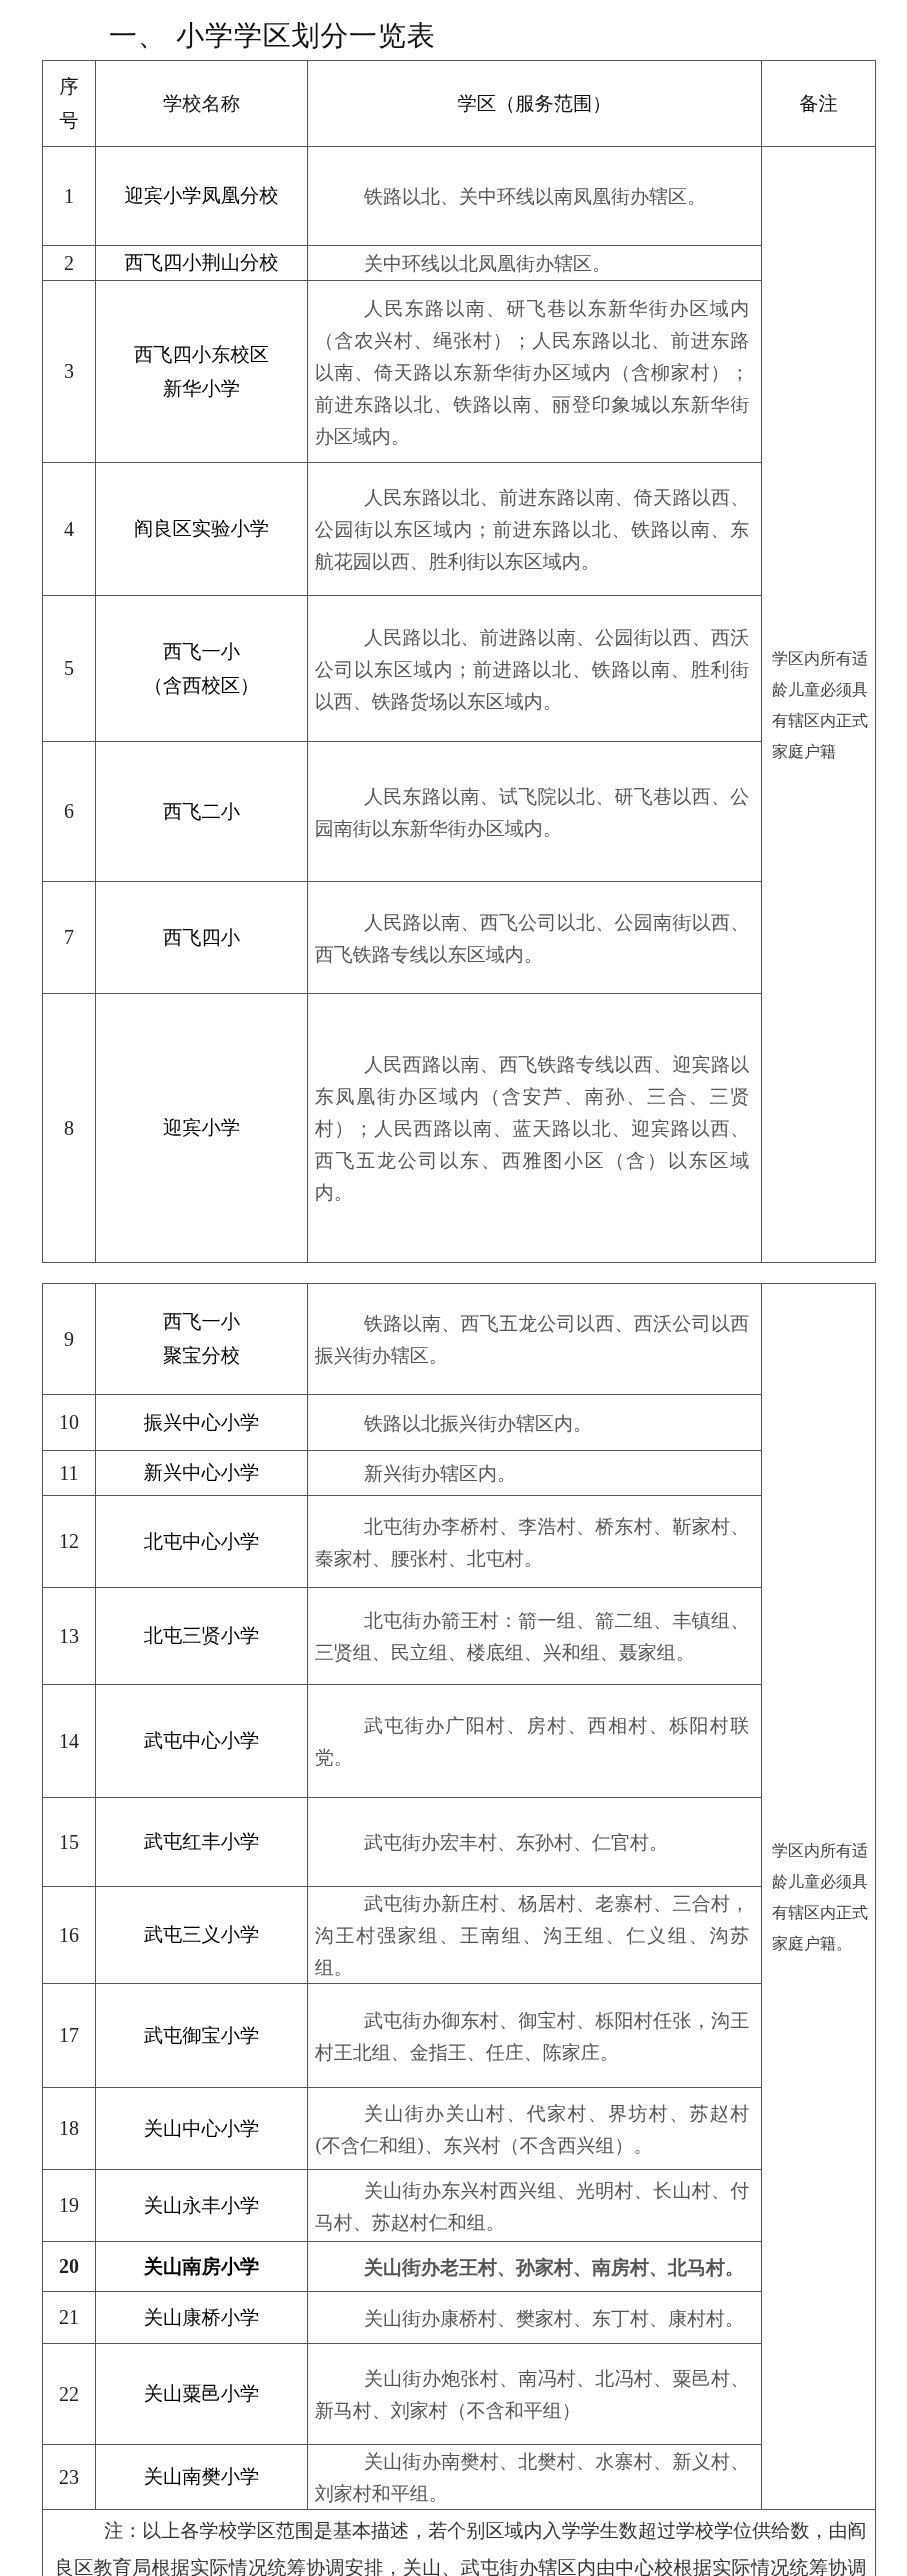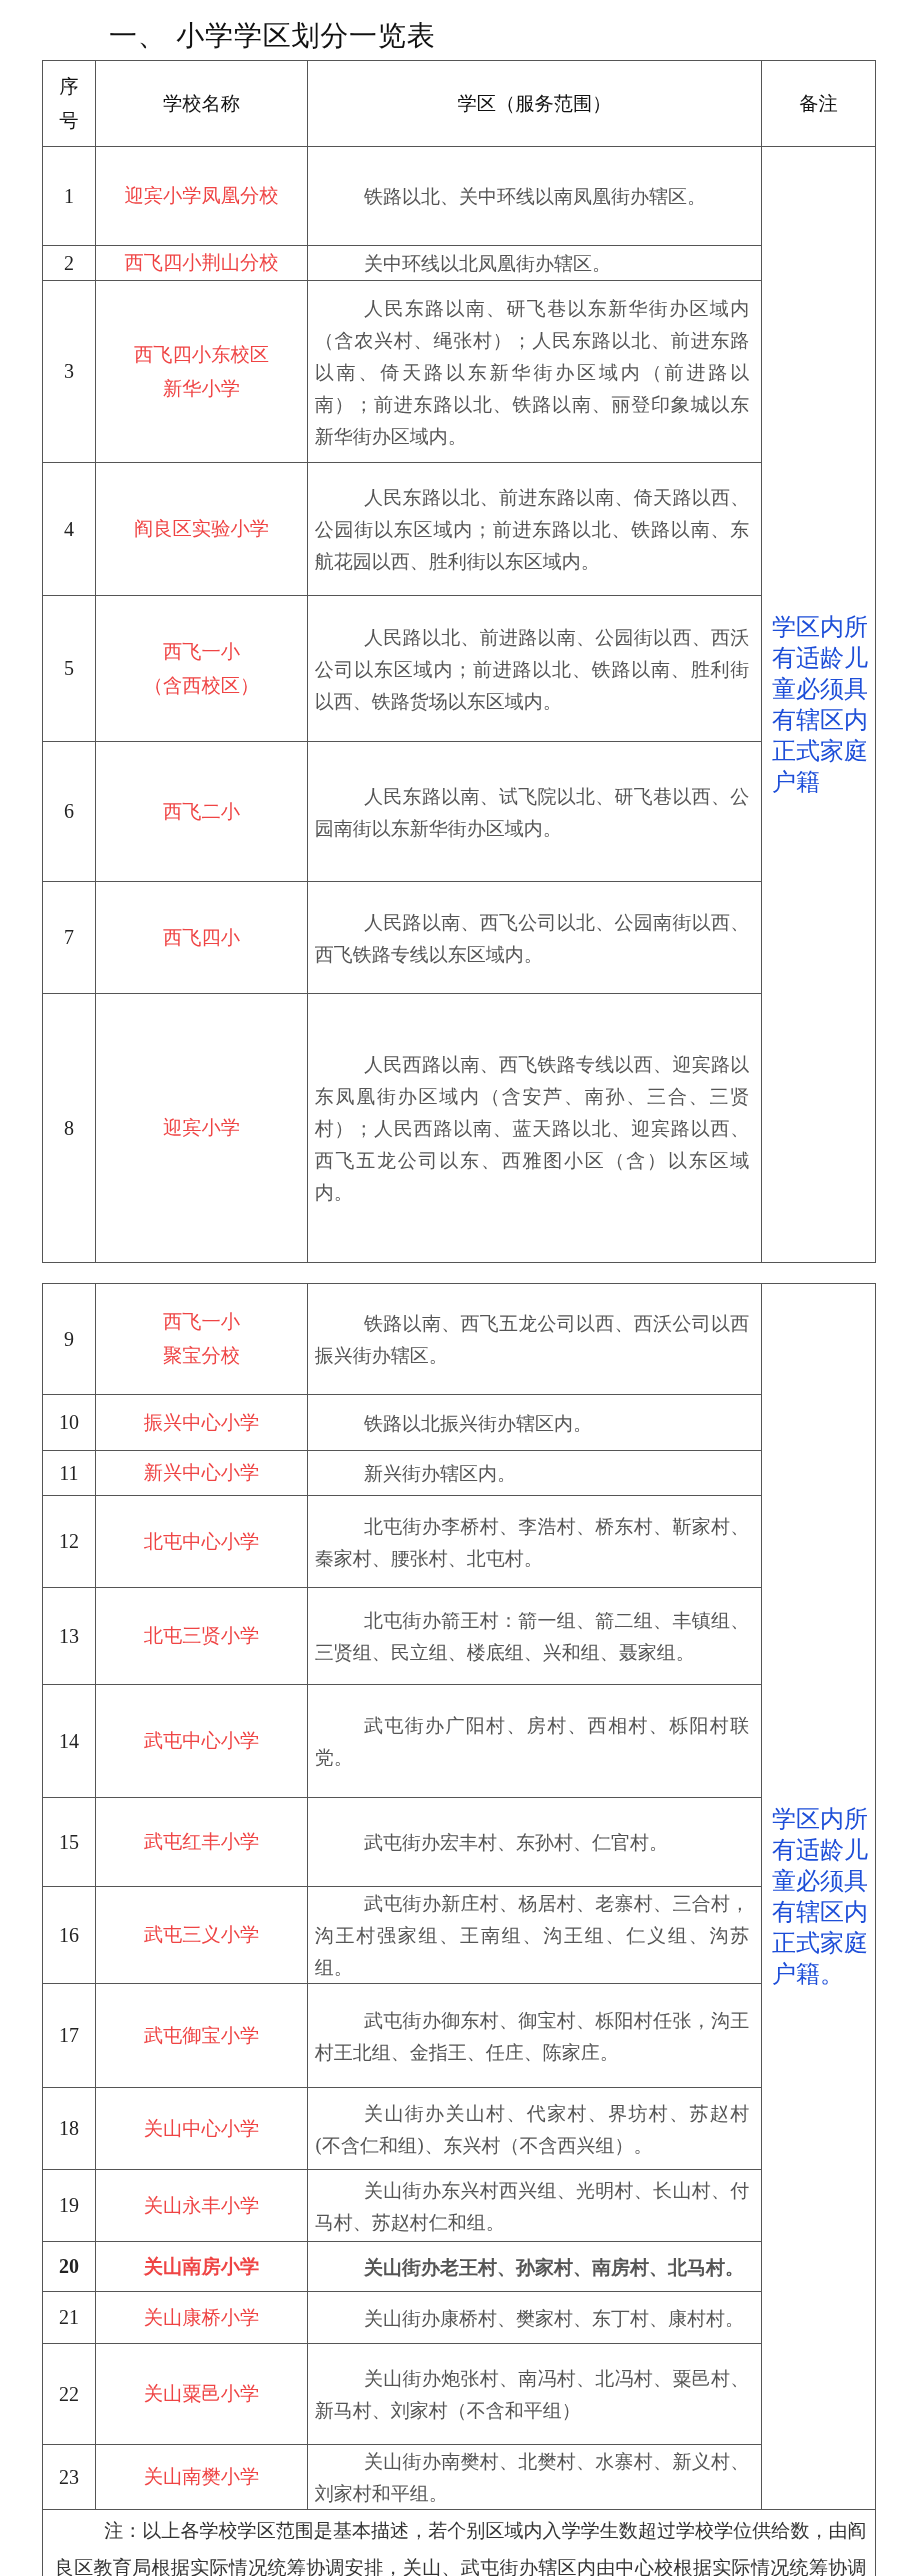--- a/index.html
+++ b/index.html
@@ -4,24 +4,24 @@
 <style>
   html, body { margin:0; padding:0; background:#ffffff; }
   body { width:907px; height:2576px; position:relative; overflow:hidden;
          font-family:"DejaVu Serif","Liberation Serif",serif; color:#333; }
   .title { position:absolute; left:109px; top:17px; font-size:28px; color:#111;
            font-family:"DejaVu Sans","Liberation Sans",sans-serif; letter-spacing:0.8px; }
   table { position:absolute; left:42px; width:833px; border-collapse:collapse; table-layout:fixed; }
   td, th { border:1.3px solid #555; padding:0; vertical-align:middle; }
   th { font-weight:normal; color:#111; font-size:19.3px; text-align:center; }
   .c-no { text-align:center; font-size:20px; color:#222; font-family:"Liberation Serif","DejaVu Serif",serif; }
-  .c-name { text-align:center; font-size:19.3px; color:#ef4444; line-height:34px; padding:0 8.4px; }
+  .c-name { text-align:center; font-size:19.3px; color:#000000; line-height:34px; padding:0 8.4px; }
   .c-area { font-size:19px; color:#555; line-height:32px; padding:0 11.8px 0 6.7px; text-align:justify; }
   .c-area .t { display:block; text-indent:2.6em; }
-  .c-note { font-size:24px; color:#1d4ed8; line-height:31px; padding:0 6.7px 0 10px; vertical-align:middle; }
+  .c-note { font-size:16px; color:#404040; line-height:31px; padding:0 6.7px 0 10px; vertical-align:middle; }
   .note-row td { font-size:19px; color:#333; line-height:37px; padding:1.7px 8.4px 1.7px 11.8px; text-align:justify; }
   .note-row .t { display:block; text-indent:2.6em; }
   .th-no { font-size:19.3px; line-height:34px; }
 </style>
 </head>
 <body>
 
 <div class="title">一、  小学学区划分一览表</div>
 
 <table style="top:60px;">
@@ -59,21 +59,21 @@
           <span class="t">关中环线以北凤凰街办辖区。</span>
         </td>
       </tr>
       <tr style="height: 182px;">
         <td class="c-no">3</td>
         <td class="c-name">
           <div>西飞四小东校区</div>
           <div>新华小学</div>
         </td>
         <td class="c-area">
-          <span class="t">人民东路以南、研飞巷以东新华街办区域内（含农兴村、绳张村）；人民东路以北、前进东路以南、倚天路以东新华街办区域内（前进路以南）；前进东路以北、铁路以南、丽登印象城以东新华街办区域内。</span>
+          <span class="t">人民东路以南、研飞巷以东新华街办区域内（含农兴村、绳张村）；人民东路以北、前进东路以南、倚天路以东新华街办区域内（含柳家村）；前进东路以北、铁路以南、丽登印象城以东新华街办区域内。</span>
         </td>
       </tr>
       <tr style="height: 133px;">
         <td class="c-no">4</td>
         <td class="c-name">
           <div>阎良区实验小学</div>
         </td>
         <td class="c-area">
           <span class="t">人民东路以北、前进东路以南、倚天路以西、公园街以东区域内；前进东路以北、铁路以南、东航花园以西、胜利街以东区域内。</span>
         </td>

